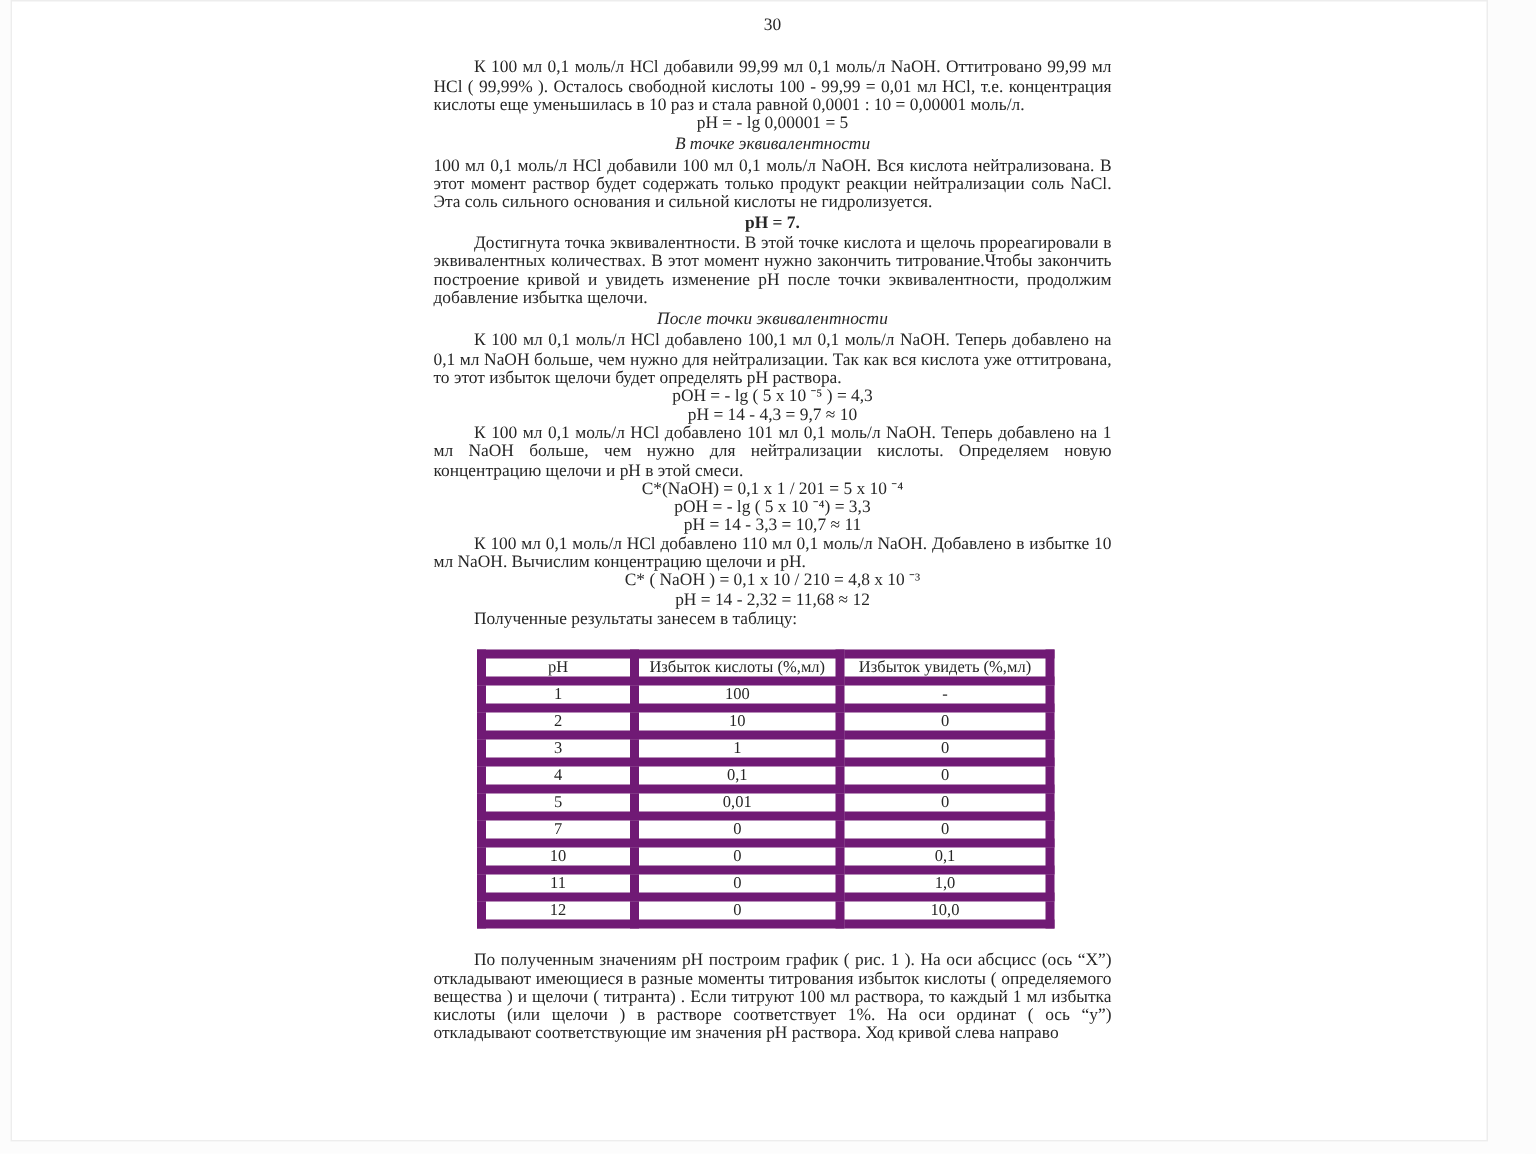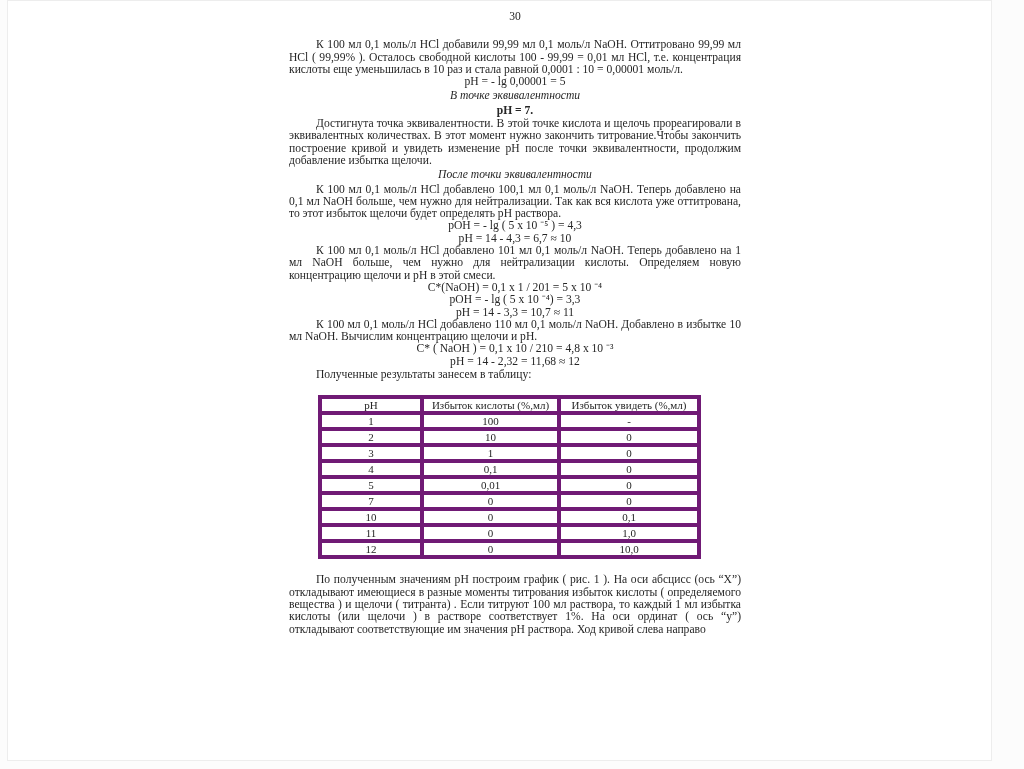--- a/index.html
+++ b/index.html
@@ -35,21 +35,21 @@
   .italic{font-style:italic;}
   .boldline{font-weight:bold;margin:1px 0;}
   .eq{margin:0;}
   .intro-line{margin:1px 0 0 0;text-align:left;text-indent:27px;}
   table.results{
     border-collapse:collapse;
     margin:14px 0 0 29px;
     table-layout:fixed;
   }
   table.results th, table.results td{
-    border:4px solid #701a75;
+    border:6px solid #701a75;
     font-size:11px;
     line-height:12px;
     font-weight:normal;
     text-align:center;
     vertical-align:middle;
     padding:0 2px;
     height:12.6px;
     box-sizing:border-box;
     color:#262626;
   }
@@ -64,28 +64,29 @@
 
 <div class="slide">
   <div class="content">
 
     <div class="pageno">30</div>
 
     <p class="para indent">К 100 мл 0,1 моль/л HCl добавили 99,99 мл 0,1 моль/л NaOH. Оттитровано 99,99 мл HCl ( 99,99% ). Осталось свободной кислоты 100 - 99,99 = 0,01 мл HCl, т.е. концентрация кислоты еще уменьшилась в 10 раз и стала равной 0,0001 : 10 = 0,00001 моль/л.</p>
     <div class="center eq">pH = - lg 0,00001 = 5</div>
     <div class="center italic">В точке эквивалентности</div>
 
+    <p class="para">100 мл 0,1 моль/л HCl добавили 100 мл 0,1 моль/л NaOH. Вся кислота нейтрализована. В этот момент раствор будет содержать только продукт реакции нейтрализации соль NaCl. Эта соль сильного основания и сильной кислоты не гидролизуется.</p>
     <div class="center boldline">pH = 7.</div>
 
     <p class="para indent">Достигнута точка эквивалентности. В этой точке кислота и щелочь прореагировали в эквивалентных количествах. В этот момент нужно закончить титрование.Чтобы закончить построение кривой и увидеть изменение pH после точки эквивалентности, продолжим добавление избытка щелочи.</p>
     <div class="center italic">После точки эквивалентности</div>
 
     <p class="para indent">К 100 мл 0,1 моль/л HCl добавлено 100,1 мл 0,1 моль/л NaOH. Теперь добавлено на 0,1 мл NaOH больше, чем нужно для нейтрализации. Так как вся кислота уже оттитрована, то этот избыток щелочи будет определять pH раствора.</p>
     <div class="center eq">pOH = - lg ( 5 x 10 ⁻⁵ ) = 4,3</div>
-    <div class="center eq">pH = 14 - 4,3 = 6,7 ≈ 10</div>
+    <div class="center eq">pH = 14 - 4,3 = 9,7 ≈ 10</div>
 
     <p class="para indent">К 100 мл 0,1 моль/л HCl добавлено 101 мл 0,1 моль/л NaOH. Теперь добавлено на 1 мл NaOH больше, чем нужно для нейтрализации кислоты. Определяем новую концентрацию щелочи и pH в этой смеси.</p>
     <div class="center eq">С*(NaOH) = 0,1 x 1 / 201 = 5 x 10 ⁻⁴</div>
     <div class="center eq">pOH = - lg ( 5 x 10 ⁻⁴) = 3,3</div>
     <div class="center eq">pH = 14 - 3,3 = 10,7 ≈ 11</div>
 
     <p class="para indent">К 100 мл 0,1 моль/л HCl добавлено 110 мл 0,1 моль/л NaOH. Добавлено в избытке 10 мл NaOH. Вычислим концентрацию щелочи и pH.</p>
     <div class="center eq">С* ( NaOH ) = 0,1 x 10 / 210 = 4,8 x 10 ⁻³</div>
     <div class="center eq">pH = 14 - 2,32 = 11,68 ≈ 12</div>
 

